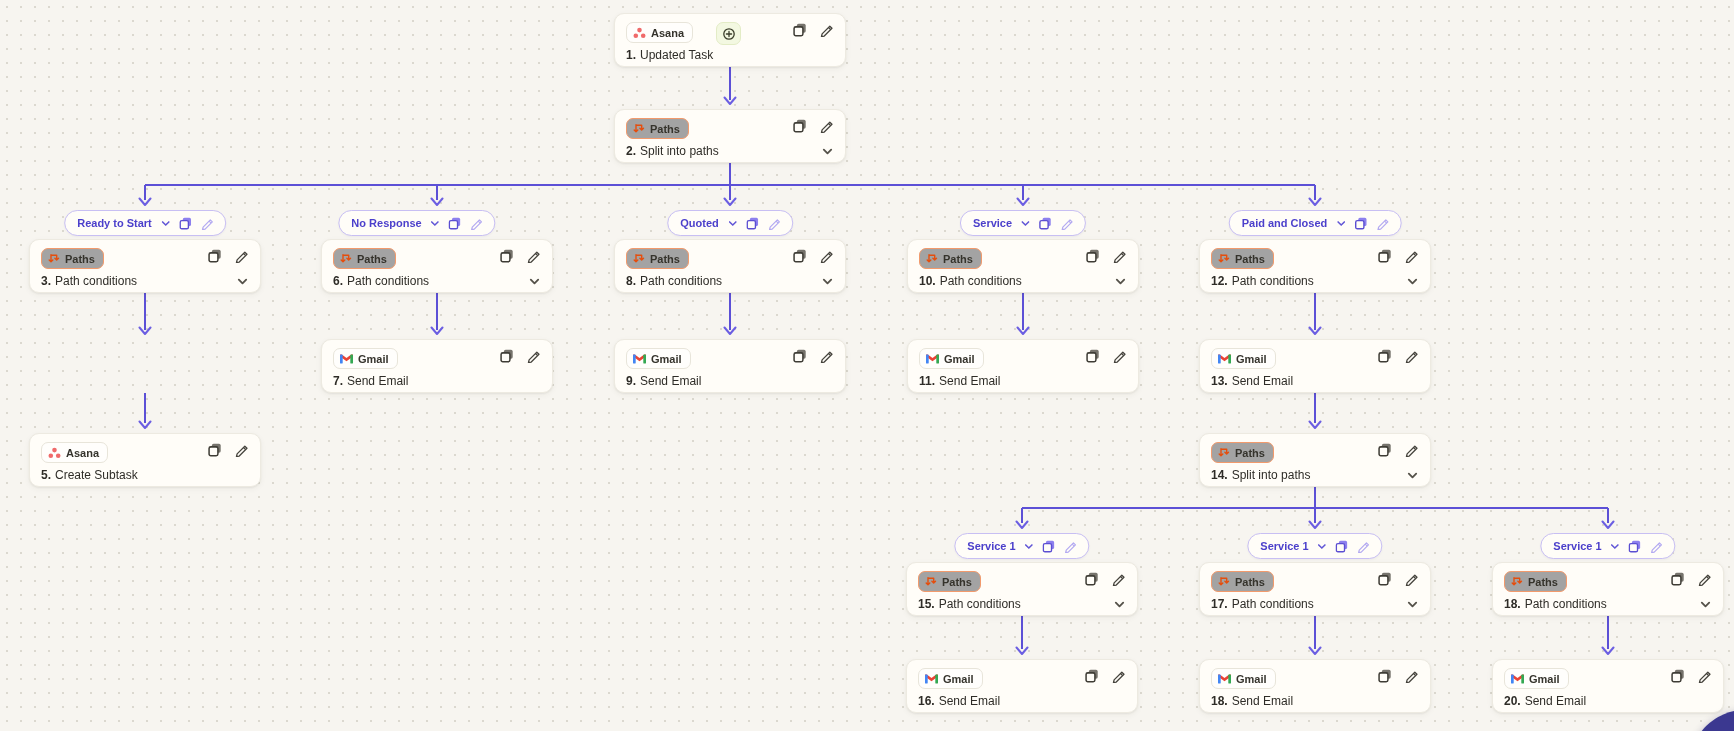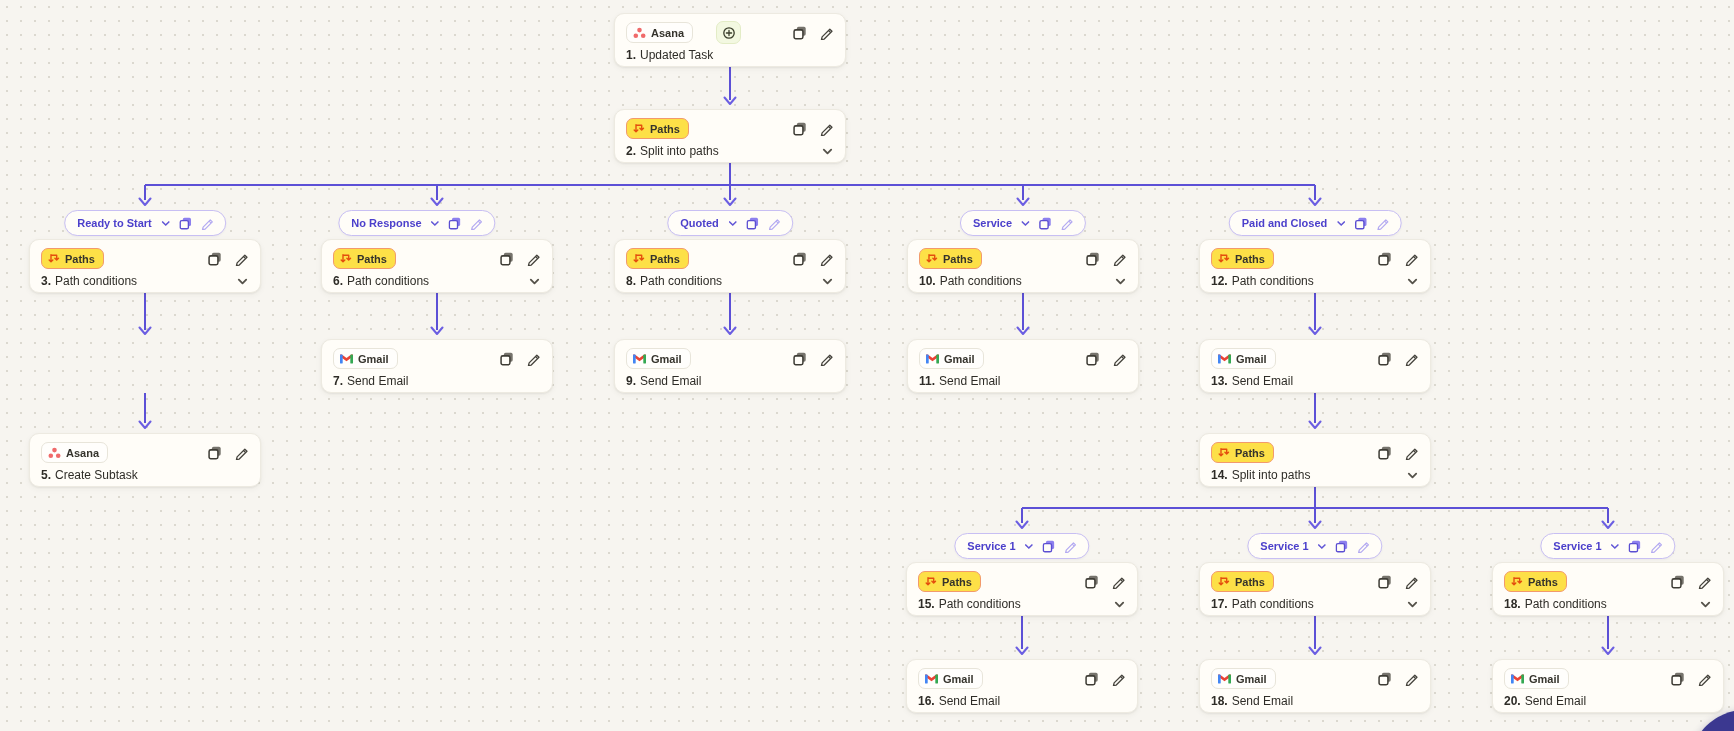--- a/index.html
+++ b/index.html
@@ -13,27 +13,27 @@
   svg.connectors{position:absolute;left:0;top:0;pointer-events:none;}
   .conn{stroke:#5c50d6;stroke-width:2;fill:none;}
   .head{stroke:#6b5ee2;stroke-width:2;fill:none;stroke-linecap:round;stroke-linejoin:round;}
 
   .node{
     position:absolute;width:232px;height:54px;box-sizing:border-box;
     background:#fffdf8;border:1px solid #edeae1;border-radius:10px;
     box-shadow:0 1px 2px rgba(60,50,30,.07),0 2px 6px rgba(60,50,30,.05);
     padding:8px 11px 6px 11px;cursor:pointer;
   }
-  .node-head{display:flex;align-items:center;gap:23px;height:21px;}
+  .node-head{display:flex;align-items:flex-start;gap:23px;height:21px;}
   .badge{
     display:inline-flex;align-items:center;gap:5px;height:21px;box-sizing:border-box;
     padding:0 8px 0 6px;border-radius:7px;font-size:11px;font-weight:700;color:#35332c;
     background:#fffefc;border:1px solid #e8e5da;
   }
-  .badge.paths{background:#fde047;border:1.2px solid #f29a6c;}
+  .badge.paths{background:#a3a3a3;border:1.2px solid #f29a6c;}
   .badge.paths .bsvg{color:#e44e0e;}
   .bsvg{display:block;}
   .plus-btn{
     display:inline-flex;align-items:center;justify-content:center;
     width:23px;height:21px;border-radius:7px;background:#f3f8e1;border:1px solid #e3ecc6;
     color:#3a3d2b;cursor:pointer;
   }
   .head-actions{margin-left:auto;display:flex;align-items:center;gap:12px;color:#45433c;}
   .head-actions svg{cursor:pointer;display:block;}
   .node-title{display:flex;align-items:baseline;gap:4px;margin-top:5px;font-size:12px;color:#2e2c27;}

